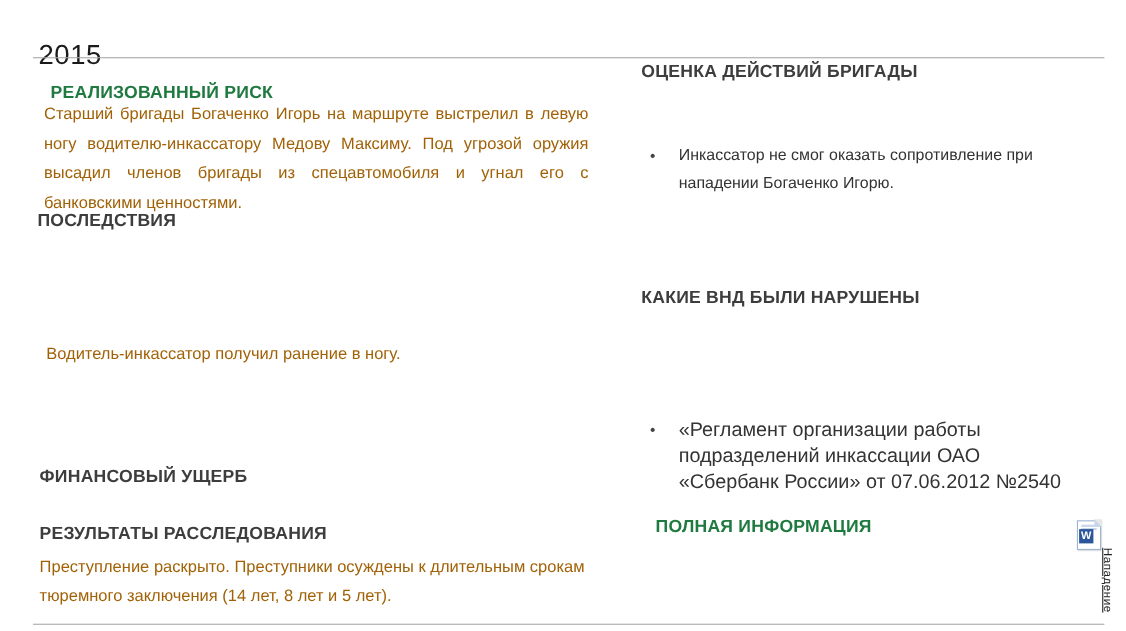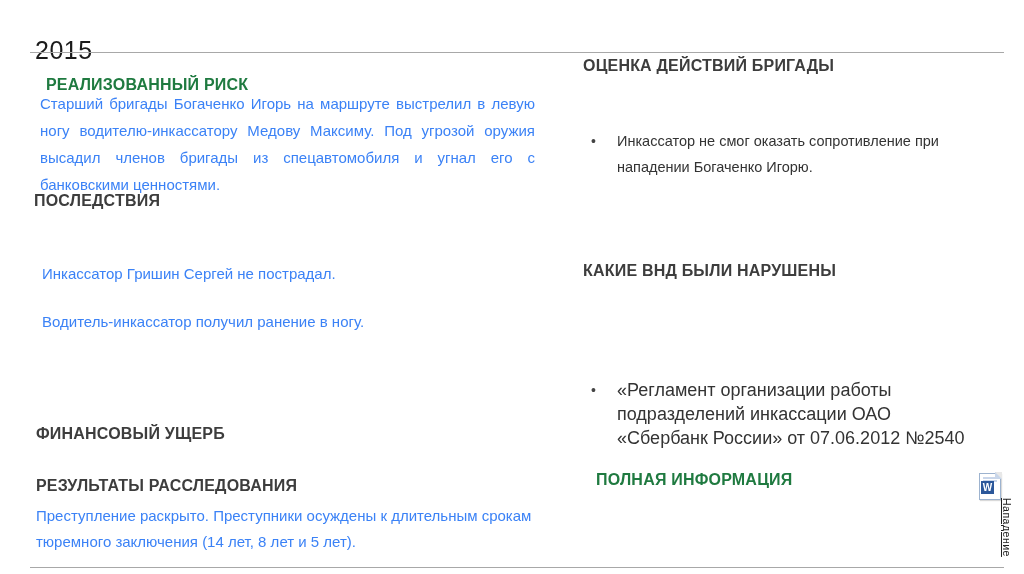--- a/index.html
+++ b/index.html
@@ -50,21 +50,21 @@
   }
   .h-dark {
     font-size: 16px;
     font-weight: bold;
     color: #3d3d3d;
     letter-spacing: 0.2px;
   }
 
   .body-text {
     font-size: 15px;
-    color: #3b82f6;
+    color: #a16207;
     line-height: 27px;
   }
 
   .abs { position: absolute; }
 
   .justify { text-align: justify; }
 
   .bullet-item {
     position: relative;
     padding-left: 34px;
@@ -145,21 +145,20 @@
   <div class="year">2015</div>
 
   <div class="divider top"></div>
 
   <div class="abs h-green" style="left:46px; top:76px;">РЕАЛИЗОВАННЫЙ РИСК</div>
 
   <div class="abs body-text justify" style="left:40px; top:90px; width:495px;">Старший бригады Богаченко Игорь на маршруте выстрелил в левую ногу водителю-инкассатору  Медову Максиму. Под угрозой оружия высадил членов бригады из спецавтомобиля и угнал его с банковскими ценностями.</div>
 
   <div class="abs h-dark" style="left:34px; top:192px;text-align:center;">ПОСЛЕДСТВИЯ</div>
 
-  <div class="abs body-text" style="left:42px; top:260px; width:500px;">Инкассатор Гришин Сергей не пострадал.</div>
 
   <div class="abs body-text" style="left:42px; top:308px; width:500px;">Водитель-инкассатор получил ранение в  ногу.</div>
 
   <div class="abs h-dark" style="left:36px; top:425px;text-align:right;">ФИНАНСОВЫЙ УЩЕРБ</div>
 
 
   <div class="abs h-dark" style="left:36px; top:477px;">РЕЗУЛЬТАТЫ РАССЛЕДОВАНИЯ</div>
 
   <div class="abs body-text" style="left:36px; top:503px; width:505px; line-height:26px;">Преступление раскрыто. Преступники осуждены к длительным срокам тюремного заключения (14 лет, 8 лет и 5 лет).</div>
 

